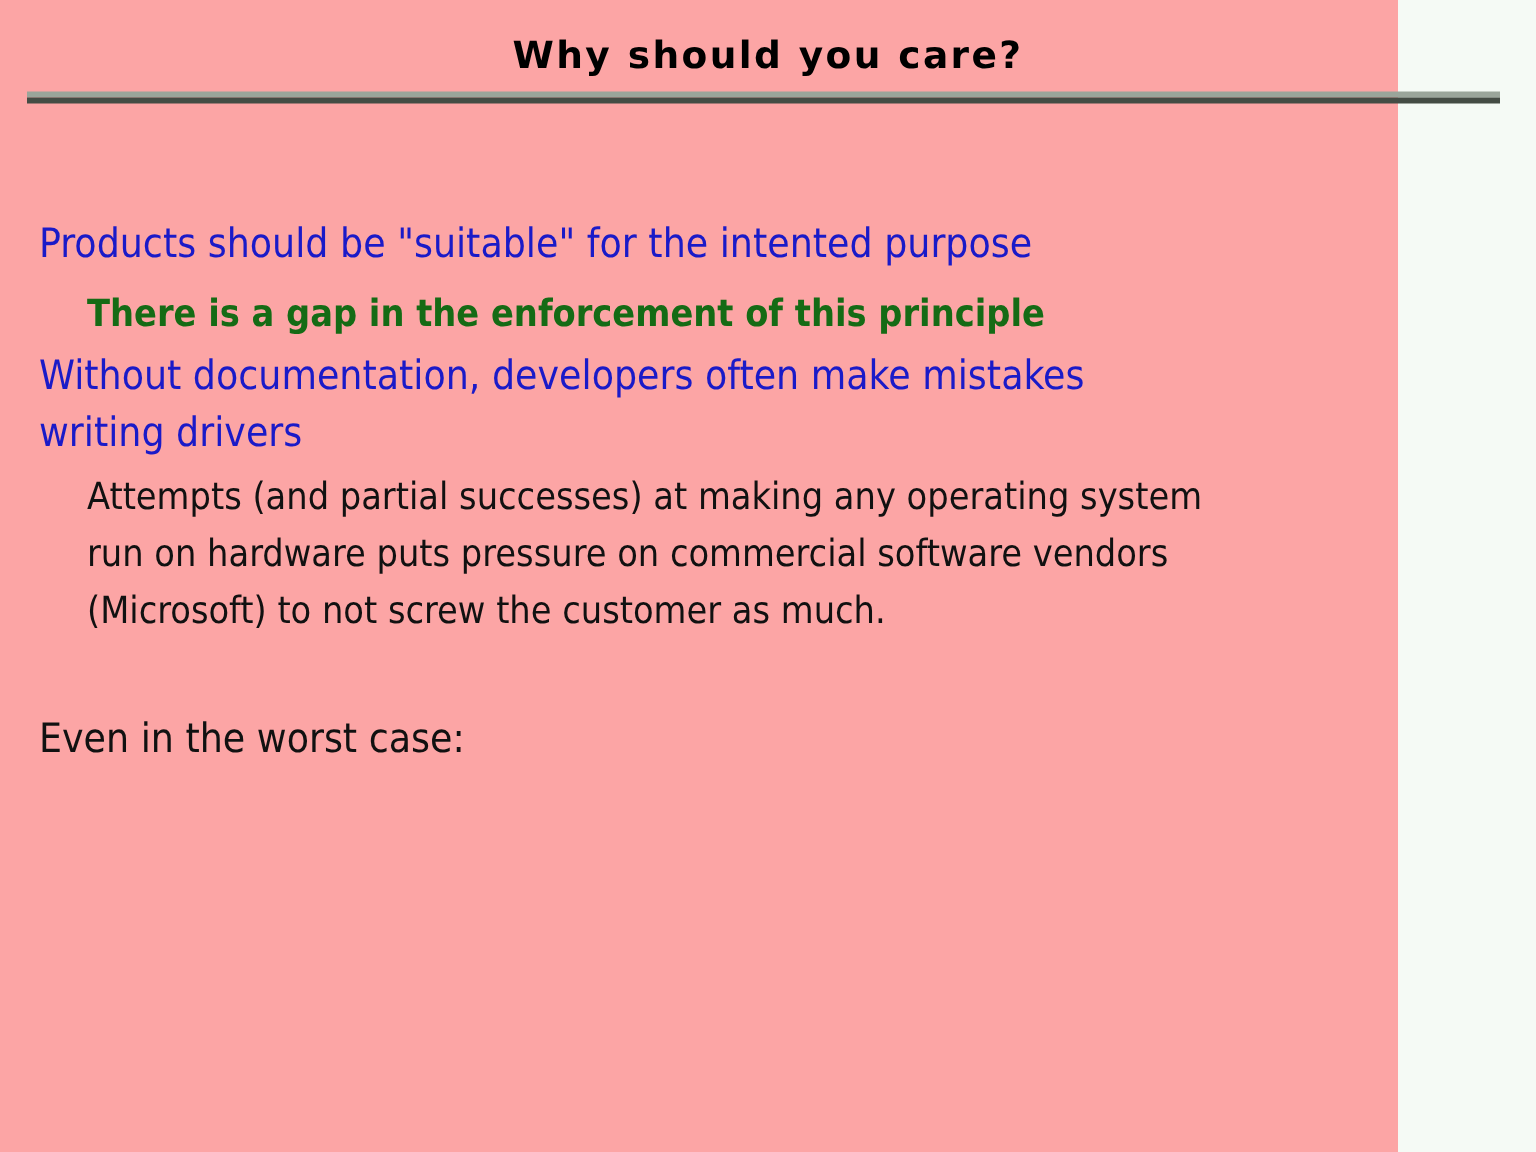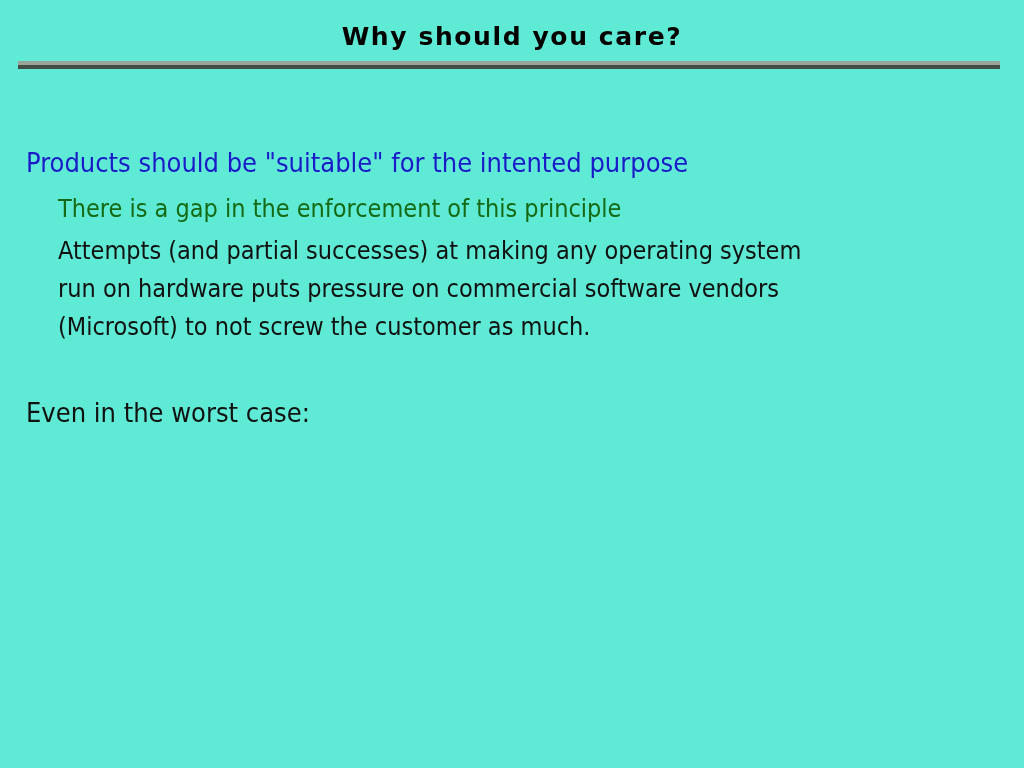--- a/index.html
+++ b/index.html
@@ -11,23 +11,23 @@
     width: 1024px;
     height: 768px;
     background: #f5faf5;
     font-family: "DejaVu Sans Condensed", "Liberation Sans Narrow", "Liberation Sans", sans-serif;
     overflow: hidden;
     position: relative;
   }
 
   .slide {
     position: relative;
-    width: 1024px;
+    width: 932px;
     height: 768px;
-    background: #5eead4;
+    background: #fca5a5;
     box-sizing: border-box;
   }
 
   
   .title-area {
     position: absolute;
     left: 0;
     top: 22px;
     width: 1024px;
     text-align: center;
@@ -89,21 +89,21 @@
     letter-spacing: 0px;
   }
   .lvl2 {
     margin-left: 58px;
     font-size: 25px;
     line-height: 38px;
     letter-spacing: 0px;
   }
 
   .c-blue  { color: #1a1ac8; }
-  .c-green { color: #156b15; }
+  .c-green { color: #156b15; font-weight: bold; }
   .c-black { color: #111111; }
 
   .sp-top-18 { margin-top: 18px; }
   .sp-top-40 { margin-top: 40px; }
   .sp-top-8  { margin-top: 8px; }
   .sp-top-4  { margin-top: 4px; }
   .sp-top-48 { margin-top: 48px; }
 </style>
 </head>
 <body>
@@ -120,20 +120,22 @@
   </div>
 
   <div class="body-area">
 
 
     <p class="para lvl1 c-blue sp-top-40">Products should be "suitable" for the intented purpose</p>
 
     <p class="para lvl2 c-green sp-top-8">There is a gap in the enforcement of this principle</p>
 
 
+    <p class="para lvl1 c-blue sp-top-4">Without documentation, developers often make mistakes
+writing drivers</p>
 
     <p class="para lvl2 c-black sp-top-4">Attempts (and partial successes) at making any operating system
 run on hardware puts pressure on commercial software vendors
 (Microsoft) to not screw the customer as much.</p>
 
     <p class="para lvl1 c-black sp-top-48">Even in the worst case:</p>
 
   </div>
 
 </div>

